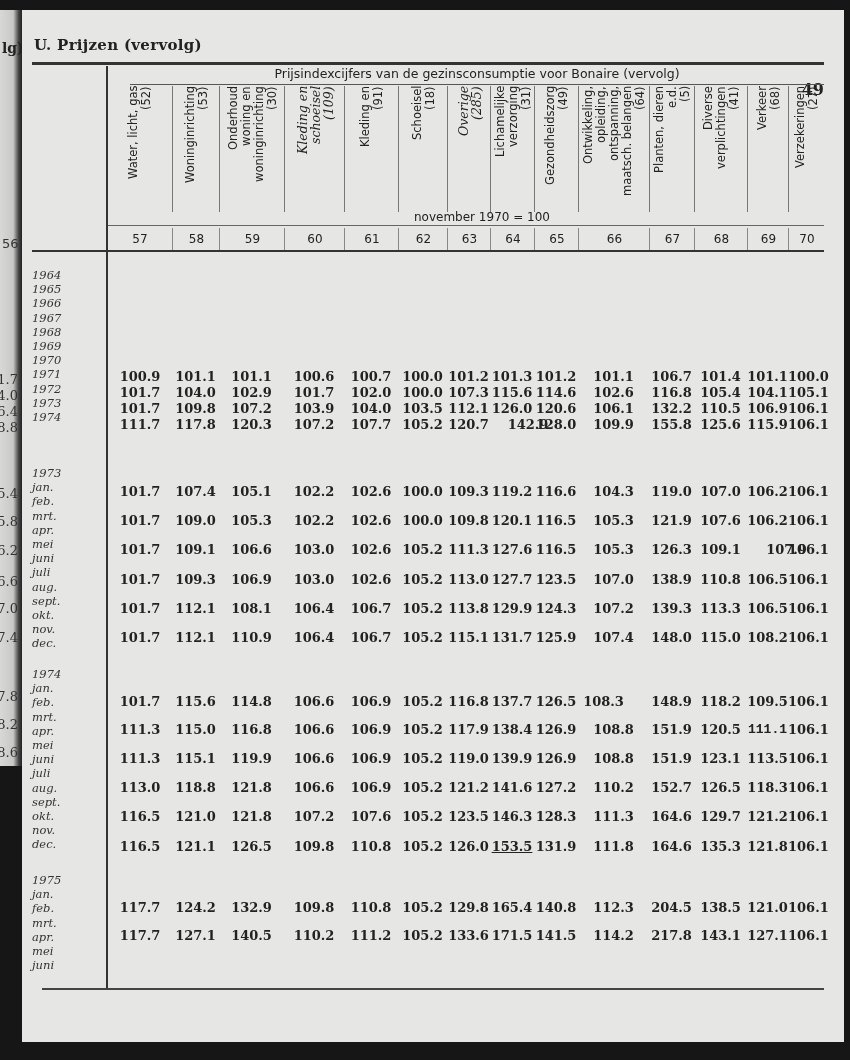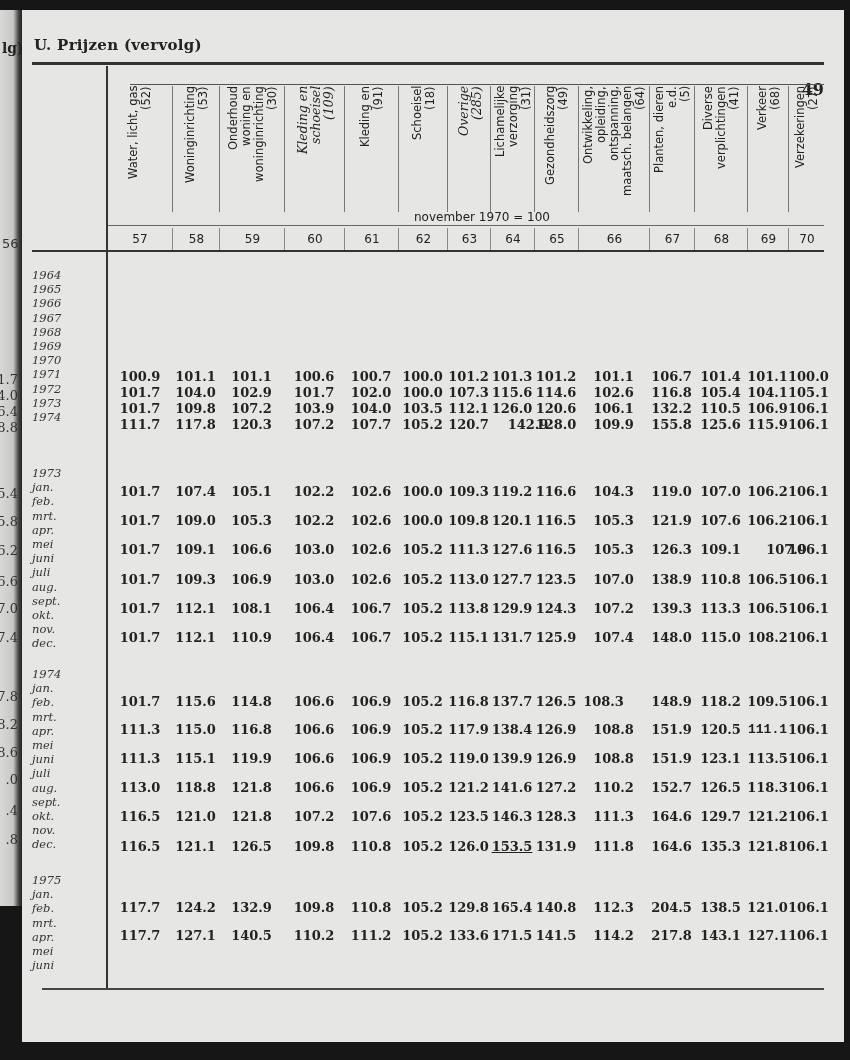--- a/index.html
+++ b/index.html
@@ -7,21 +7,21 @@
     width:850px; height:1060px; overflow:hidden; position:relative;
     background:#161616;
     font-family:"DejaVu Serif", serif;
     color:#222;
   }
   .page {
     position:absolute; left:22px; top:10px; width:822px; height:1032px;
     background:#e6e6e4;
   }
   .leftpage {
-    position:absolute; left:0; top:10px; width:22px; height:896px;
+    position:absolute; left:0; top:10px; width:22px; height:756px;
     background:linear-gradient(to right,#d8d8d6 0,#c8c8c6 60%,#444 85%,#222 100%);
     overflow:hidden;
   }
   .leftpage .lp-text {
     position:absolute; font-family:"DejaVu Serif", serif; font-size:13px; color:#333;
     left:0; white-space:nowrap;
   }
   .leftpage .lp-head { position:absolute; left:2px; top:30px; font-size:14px; font-weight:bold; font-family:"DejaVu Serif", serif; }
   .leftpage .lp-col  { position:absolute; left:2px; top:226px; font-size:13px; font-family:"DejaVu Sans", sans-serif; color:#333; }
   .page-header {
@@ -101,20 +101,21 @@
 </div>
 
 <div class="page">
   <div class="page-header">
     <span class="section-title">U.  Prijzen (vervolg)</span>
     <span class="page-number">49</span>
   </div>
   <div class="rule-thick"></div>
 
   <div class="stub-vline"></div>
+  <div class="table-title">Prijsindexcijfers van de gezinsconsumptie voor Bonaire (vervolg)</div>
   <div class="title-rule"></div>
 
   <div class="header-cols" id="header-cols">
       <div class="hcol" style="left: 0px; width: 64px;">
         <div class="vtext">Water, licht, gas
 (52)</div>
       </div>
       <div class="hcol" style="left: 64px; width: 47px;">
         <div class="vtext">Woninginrichting
 (53)</div>

